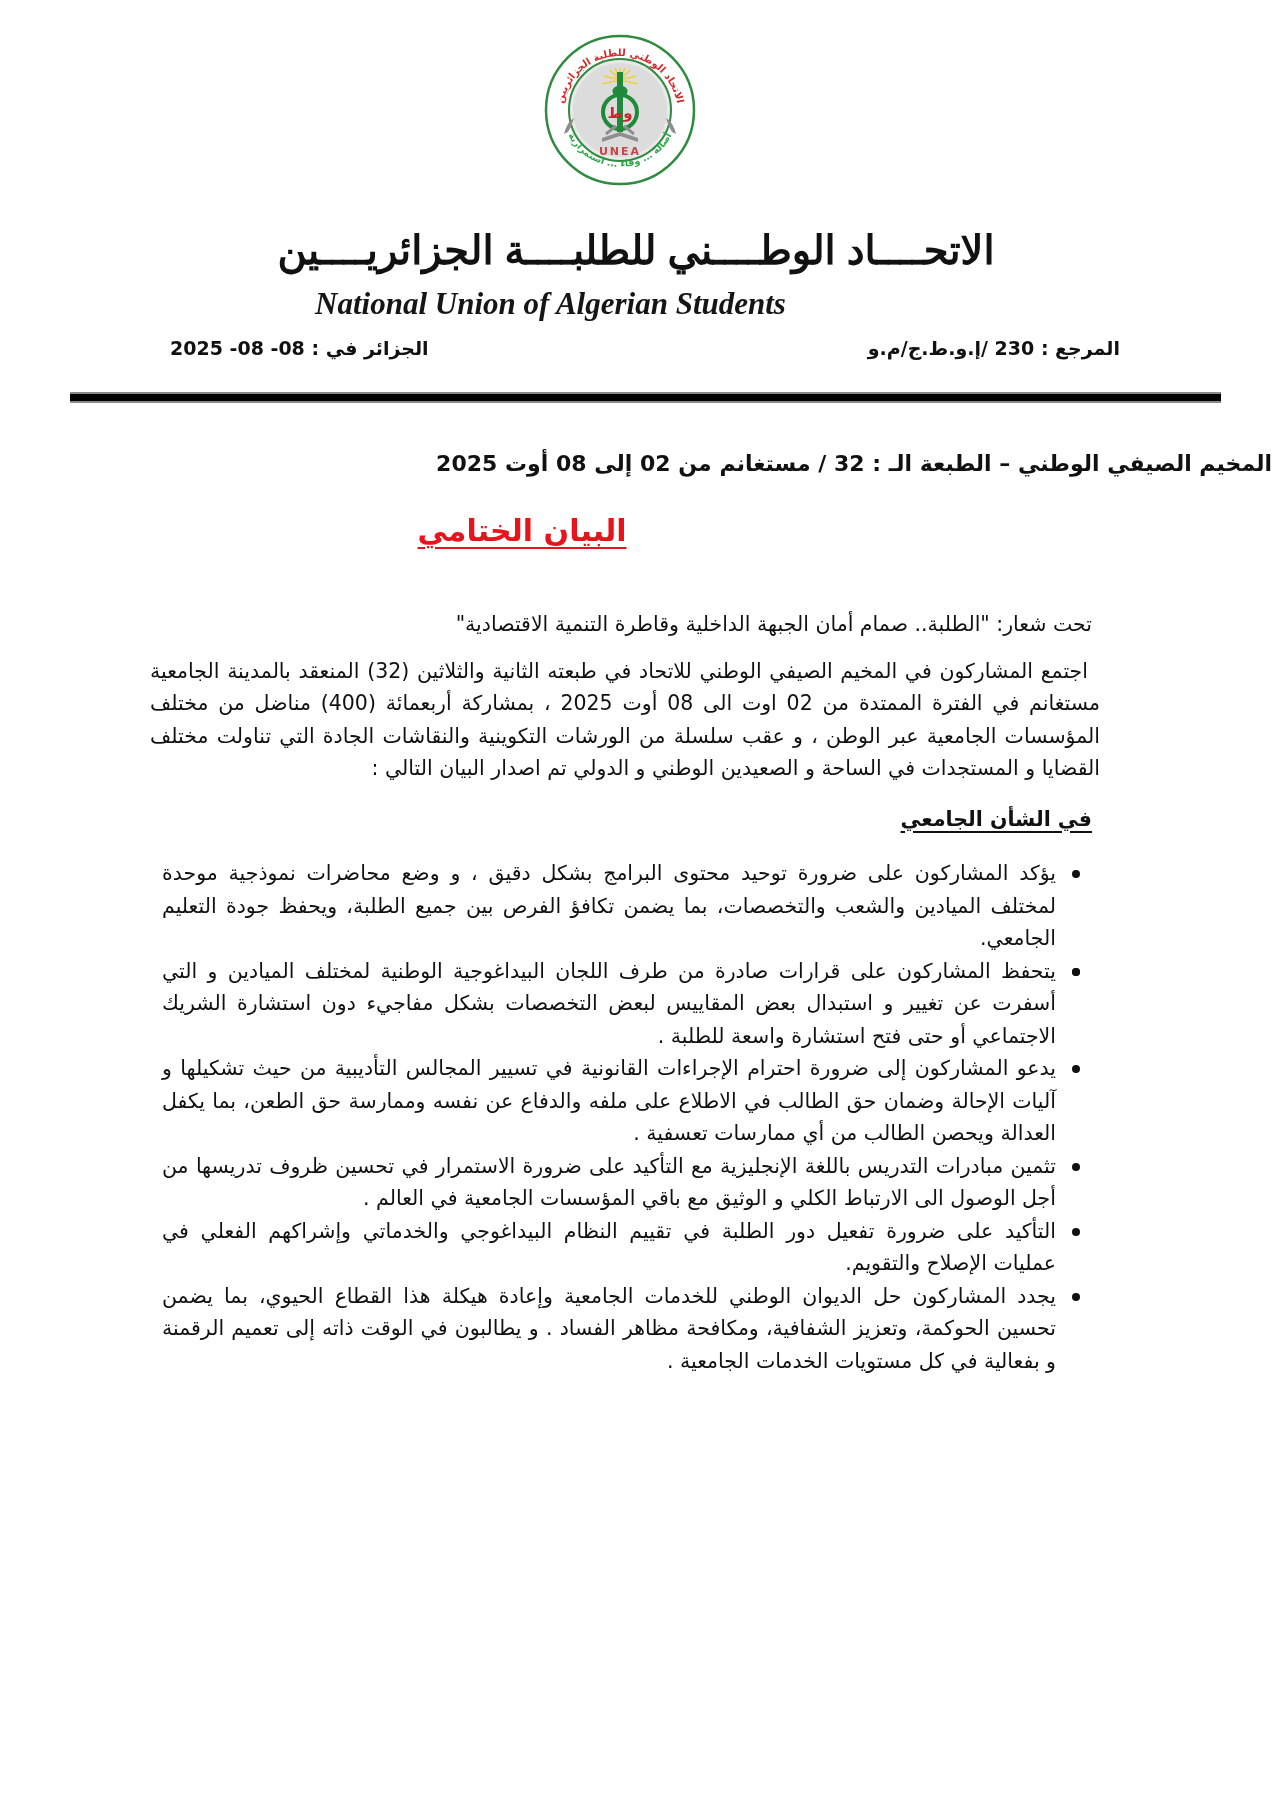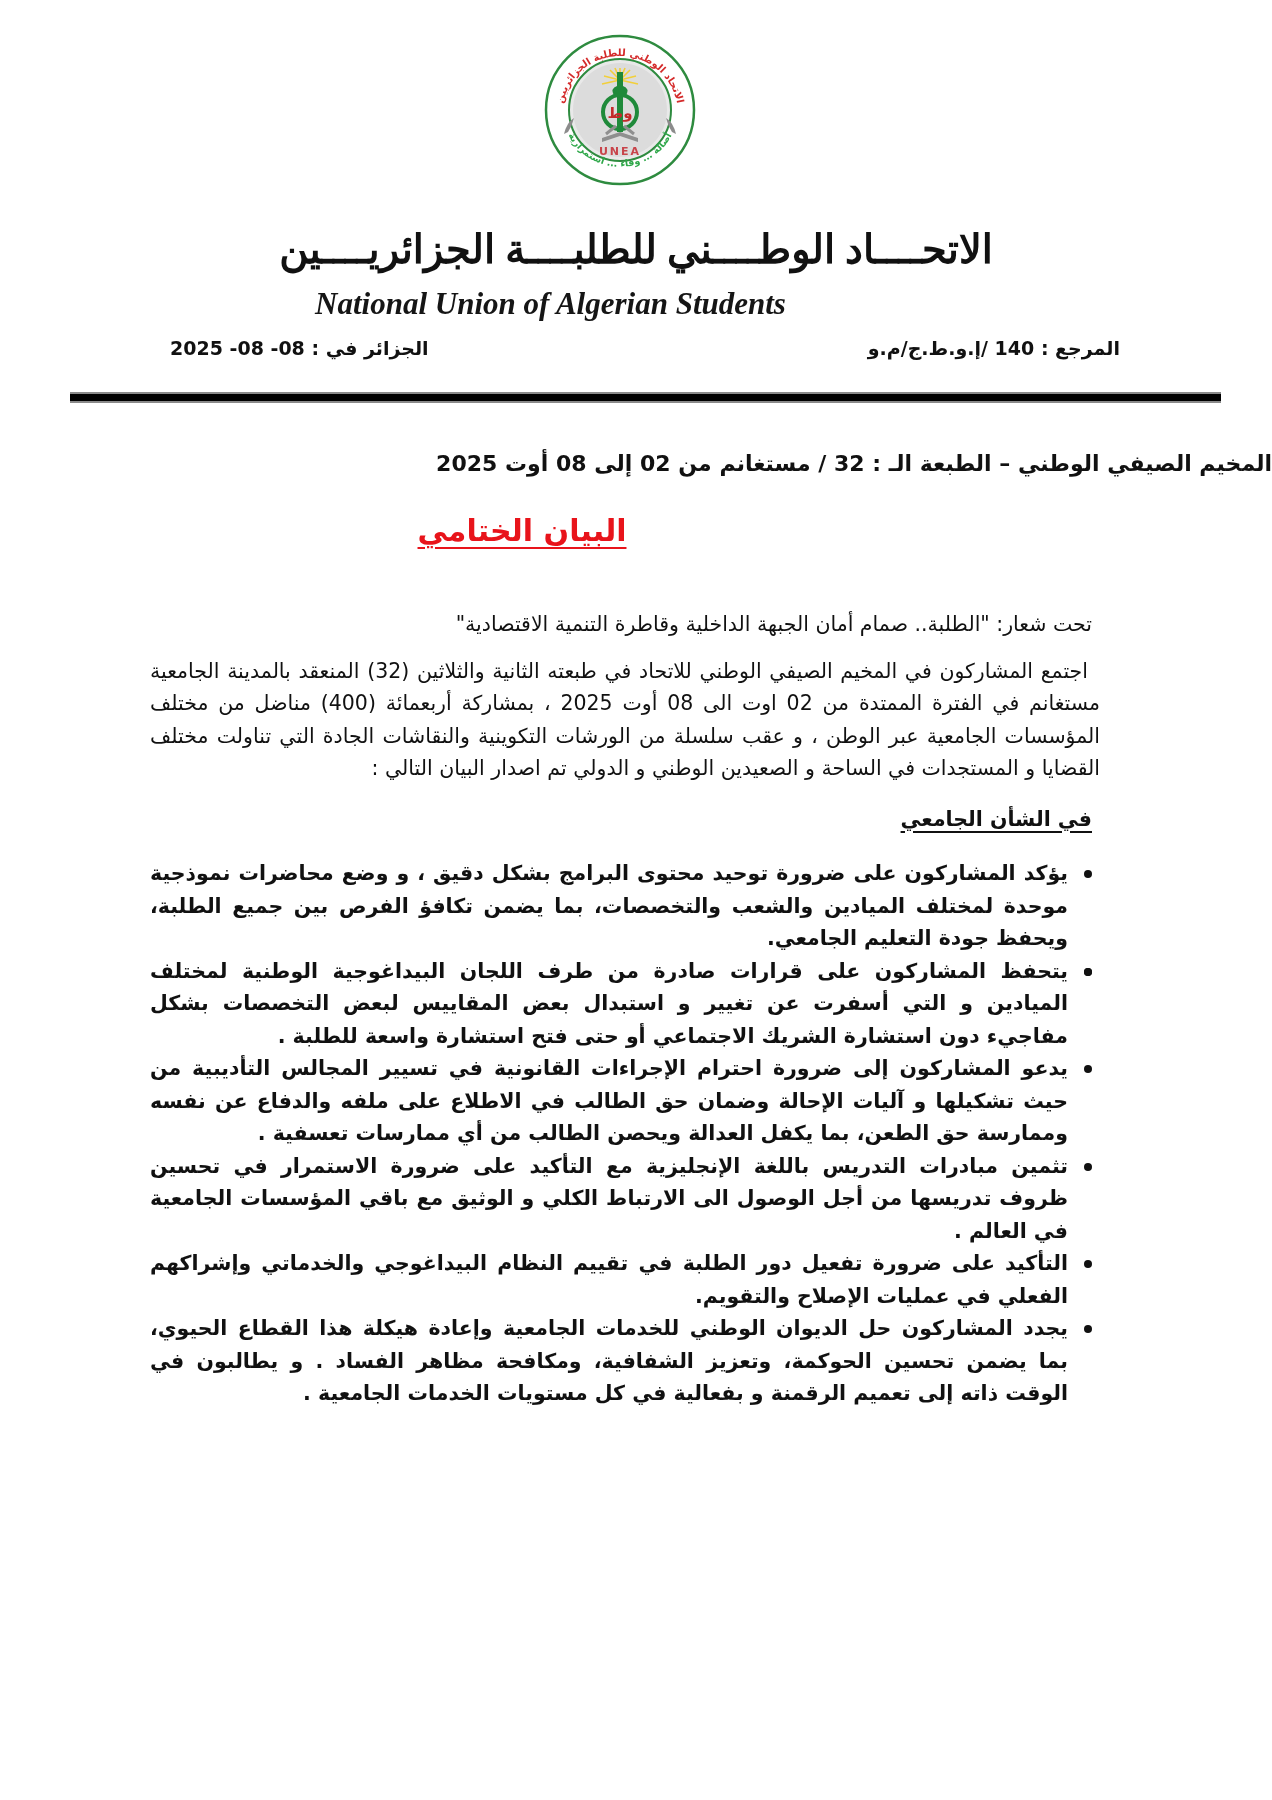--- a/index.html
+++ b/index.html
@@ -1,21 +1,21 @@
 <!DOCTYPE html>
 <html><head>
   <meta charset="utf-8">
   <style>
     html, body { margin: 0; padding: 0; background: #ffffff; }
     body { width: 1272px; height: 1800px; position: relative; overflow: hidden; color: #111; font-family: "DejaVu Sans", sans-serif; }
 
     .logo { position: absolute; left: 544px; top: 34px; width: 152px; height: 152px; }
 
     .org-ar { position: absolute; left: 0; width: 1272px; top: 222px; text-align: center; direction: rtl;
-      font-family: Liberation Serif, serif; font-weight: bold; font-size: 40px; line-height: 56px; color: #111; letter-spacing: 1px; }
+      font-family: Liberation Sans, sans-serif; font-weight: bold; font-size: 40px; line-height: 56px; color: #111; letter-spacing: 1px; }
     .org-en { position: absolute; left: 0; width: 1101px; top: 284px; text-align: center;
       font-family: "Liberation Serif", serif; font-style: italic; font-weight: bold; font-size: 31px; line-height: 40px; color: #151515; }
 
     .ref-row { position: absolute; left: 170px; width: 950px; top: 330px; height: 36px; direction: rtl;
       display: flex; justify-content: space-between; align-items: center;
       font-family: "DejaVu Sans", sans-serif; font-weight: bold; font-size: 19px; color: #111; }
     .ref-row span { white-space: nowrap; }
 
     .rule { position: absolute; left: 70px; width: 1151px; top: 394px; height: 7px; background: #000;
       box-shadow: 0 -2px 0 #8a8a8a, 0 2px 0 #8a8a8a; }
@@ -25,21 +25,21 @@
     .doc-title { position: absolute; left: 0; width: 1044px; top: 508px; text-align: center; direction: rtl;
       font-weight: bold; font-size: 30px; line-height: 46px; color: #e8141b; }
     .doc-title span { text-decoration: underline; text-decoration-thickness: 2px; text-underline-offset: 6px; }
 
     .content { position: absolute; left: 150px; width: 950px; top: 608px; direction: rtl; text-align: justify;
       font-size: 20.5px; line-height: 32.5px; color: #111; }
     .slogan { margin: 0 8px 14px 0; }
     .intro { margin: 0 0 18px 0; }
     .intro .first { padding-right: 12px; }
     .section-head { font-weight: bold; text-decoration: underline; text-underline-offset: 5px; margin: 0 8px 22px 0; }
-    ul.bullets { list-style: none; margin: 0; padding: 0; font-weight: bold; }
+    ul.bullets { list-style: none; margin: 12px; padding: 0; }
     ul.bullets li { position: relative; padding-right: 32px; margin-bottom: 0; }
     ul.bullets li .dot { position: absolute; right: 8px; top: 13px; width: 8px; height: 8px; border-radius: 50%; background: #111; }
   </style>
 </head>
 <body>
 
 <svg class="logo" viewBox="0 0 152 152">
   <circle cx="76" cy="76" r="74" fill="#ffffff" stroke="#2e8b3f" stroke-width="2.5"></circle>
   <circle cx="76" cy="76" r="51" fill="#e9e9e9" stroke="#2e8b3f" stroke-width="2"></circle>
   <circle cx="76" cy="76" r="47" fill="#dcdcdc"></circle>
@@ -74,21 +74,21 @@
 
   <path d="M 58 104 L 76 98 L 94 104 L 94 108 L 76 102 L 58 108 Z" fill="#8f8f8f"></path>
   <path d="M 62 100 L 72 92 M 90 100 L 80 92" stroke="#8f8f8f" stroke-width="3"></path>
   <text x="76" y="121" text-anchor="middle" font-size="11" font-weight="bold" fill="#c8444a" letter-spacing="2" font-family="DejaVu Sans, sans-serif">UNEA</text>
 </svg>
 
 <div class="org-ar">الاتحــــاد الوطــــني للطلبــــة الجزائريــــين</div>
 <div class="org-en">National Union of Algerian Students</div>
 
 <div class="ref-row">
-  <span>المرجع : 140 /إ.و.ط.ج/م.و</span>
+  <span>المرجع : 230 /إ.و.ط.ج/م.و</span>
   <span>الجزائر في : 08- 08- 2025</span>
 </div>
 
 <div class="rule"></div>
 
 <div class="event-line">المخيم الصيفي الوطني – الطبعة الـ : 32 / مستغانم من 02 إلى 08 أوت 2025</div>
 <div class="doc-title"><span>البيان الختامي</span></div>
 
 <div class="content">
   <div class="slogan">تحت شعار: "الطلبة.. صمام أمان الجبهة الداخلية وقاطرة التنمية الاقتصادية"</div>

